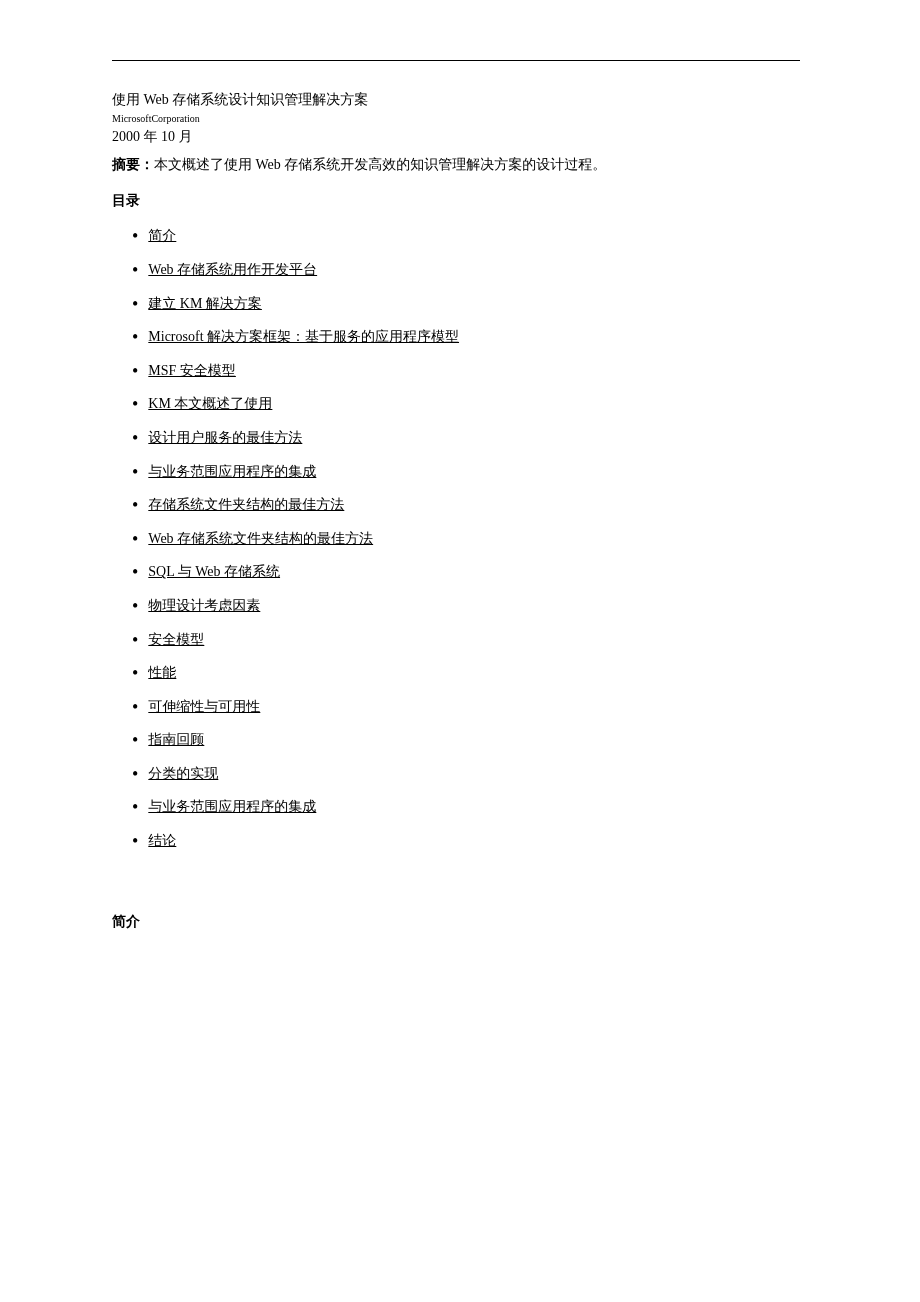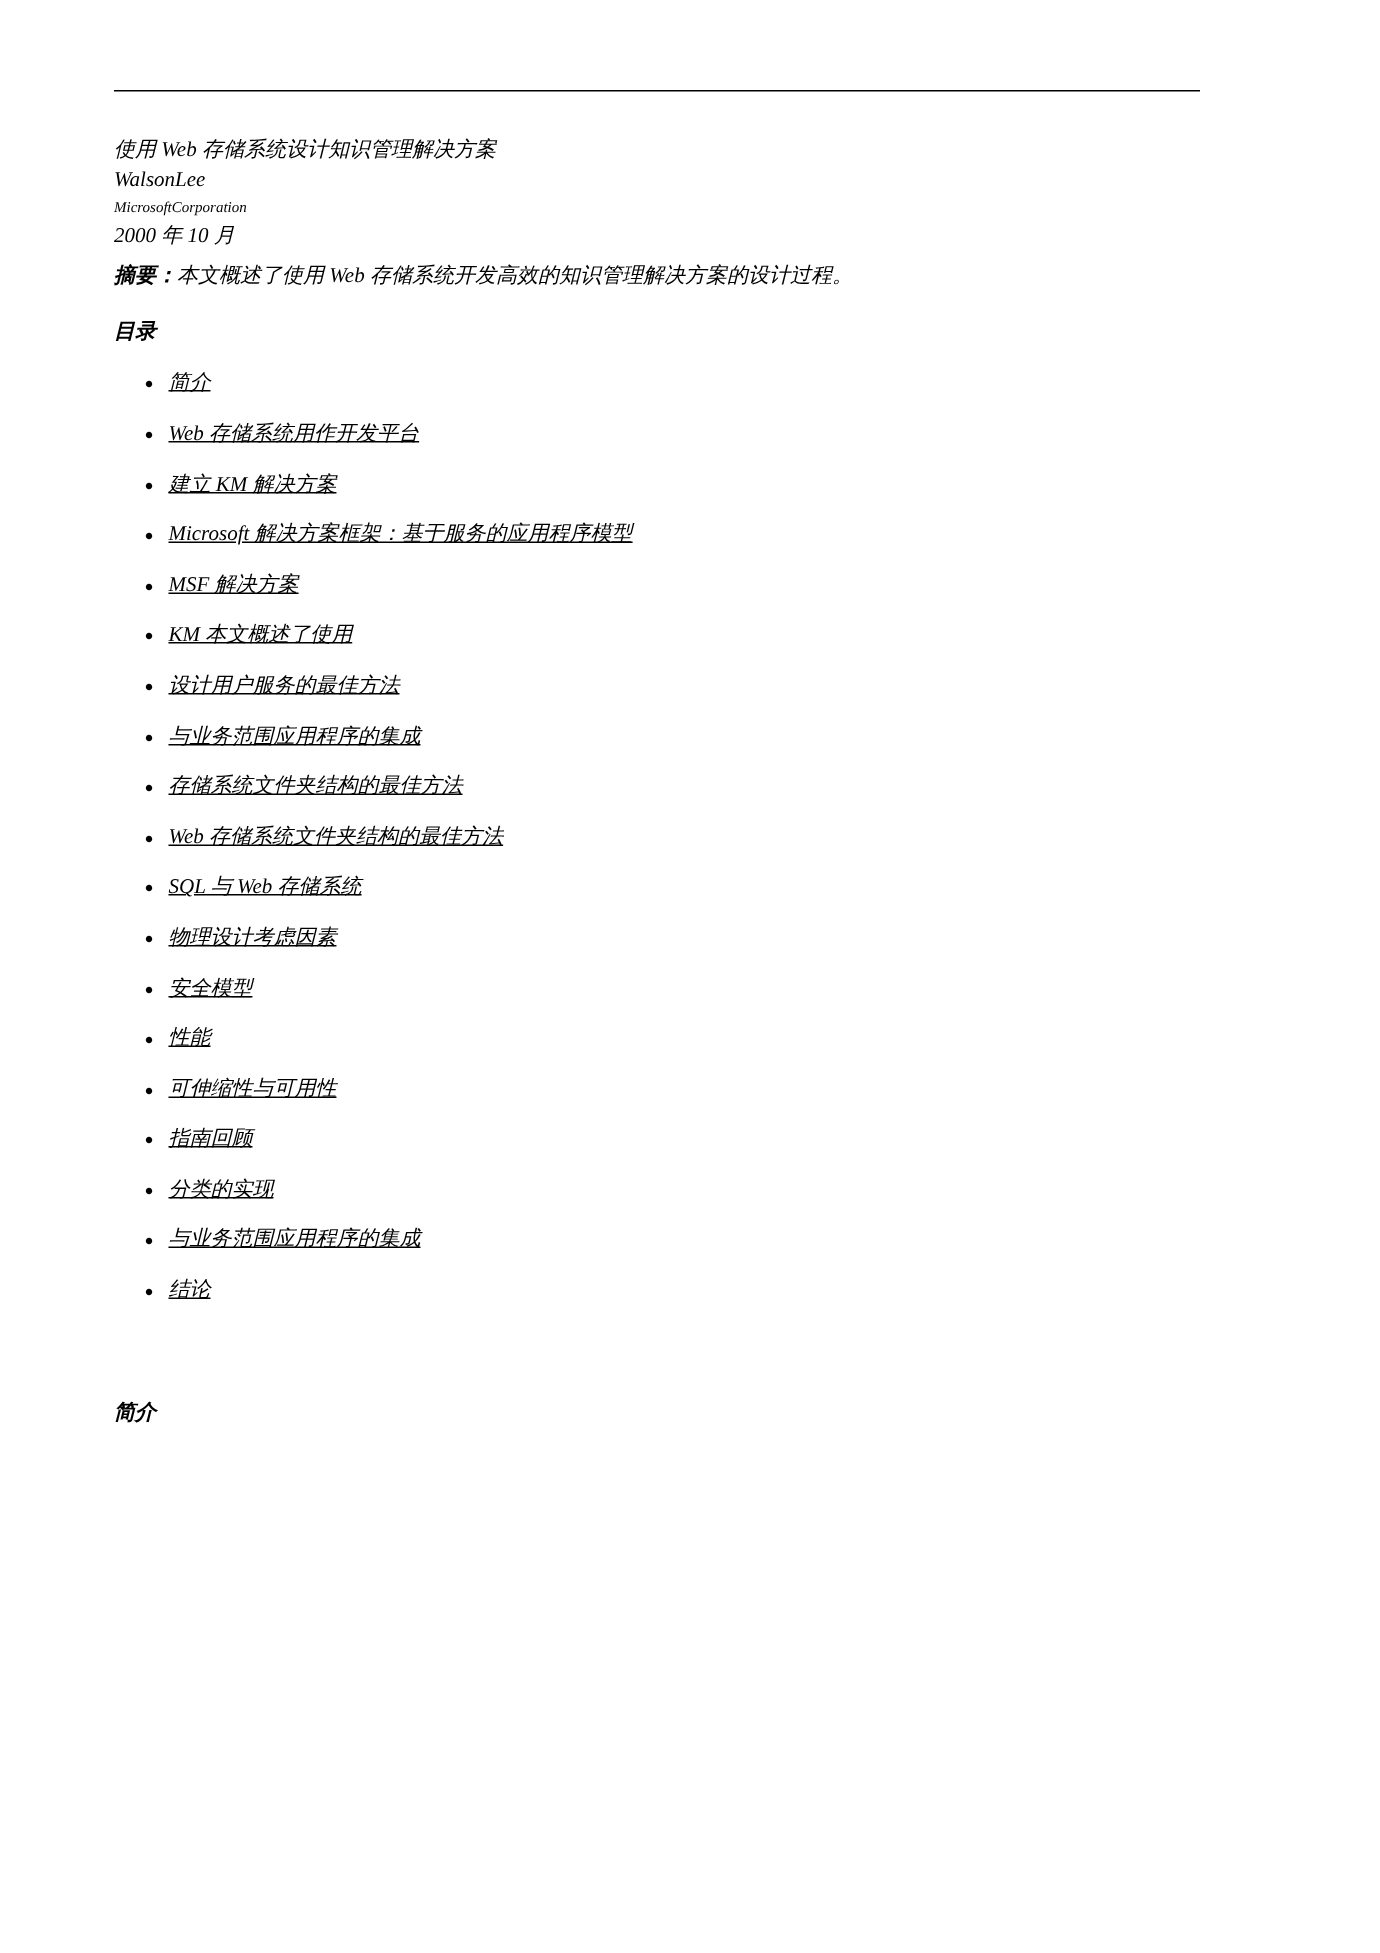--- a/index.html
+++ b/index.html
@@ -11,23 +11,22 @@
     body {
       background: #ffffff;
       font-family: 'SimSun', 'STSong', serif;
       font-size: 14px;
       color: #000000;
       width: 920px;
       min-height: 1302px;
     }
 
     .page-container {
-      padding: 60px 120px 60px 76px;
+      padding: 60px 120px 60px 112px;
       max-width: 920px;
-      font-style: italic;
     }
 
     .top-border {
       border-top: 1.5px solid #000000;
       margin-bottom: 30px;
     }
 
     .doc-title {
       font-size: 14px;
       margin-bottom: 4px;
@@ -98,21 +97,20 @@
       margin-top: 20px;
     }
   </style>
 </head>
 <body>
 
 <div class="page-container">
   <div class="top-border"></div>
 
   <div class="doc-title">使用 Web 存储系统设计知识管理解决方案</div>
-  <div class="doc-author">WalsonLee</div>
   <div class="doc-org">MicrosoftCorporation</div>
   <div class="doc-date">2000 年 10 月</div>
 
   <div class="abstract">
     <span class="abstract-label">摘要：</span><span>本文概述了使用 Web 存储系统开发高效的知识管理解决方案的设计过程。</span>
   </div>
 
   <div class="toc-heading">目录</div>
 
   <ul class="toc-list">
@@ -127,21 +125,21 @@
       <li>
         <span class="bullet">•</span>
         <span class="toc-link">建立 KM 解决方案</span>
       </li>
       <li>
         <span class="bullet">•</span>
         <span class="toc-link">Microsoft 解决方案框架：基于服务的应用程序模型</span>
       </li>
       <li>
         <span class="bullet">•</span>
-        <span class="toc-link">MSF 解决方案</span>
+        <span class="toc-link">MSF 安全模型</span>
       </li>
       <li>
         <span class="bullet">•</span>
         <span class="toc-link">KM 本文概述了使用</span>
       </li>
       <li>
         <span class="bullet">•</span>
         <span class="toc-link">设计用户服务的最佳方法</span>
       </li>
       <li>

